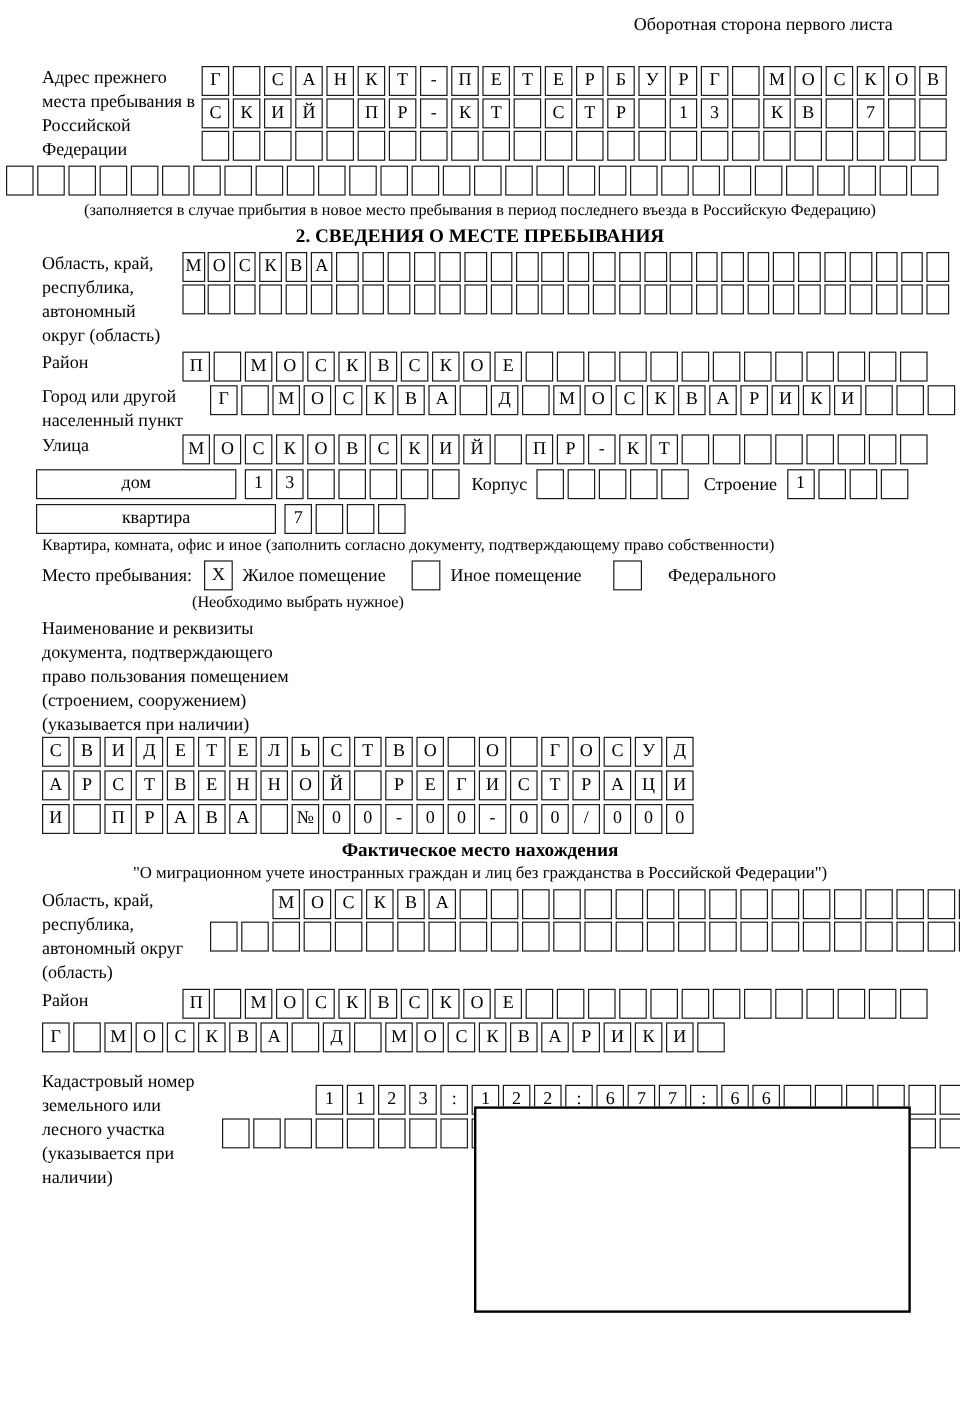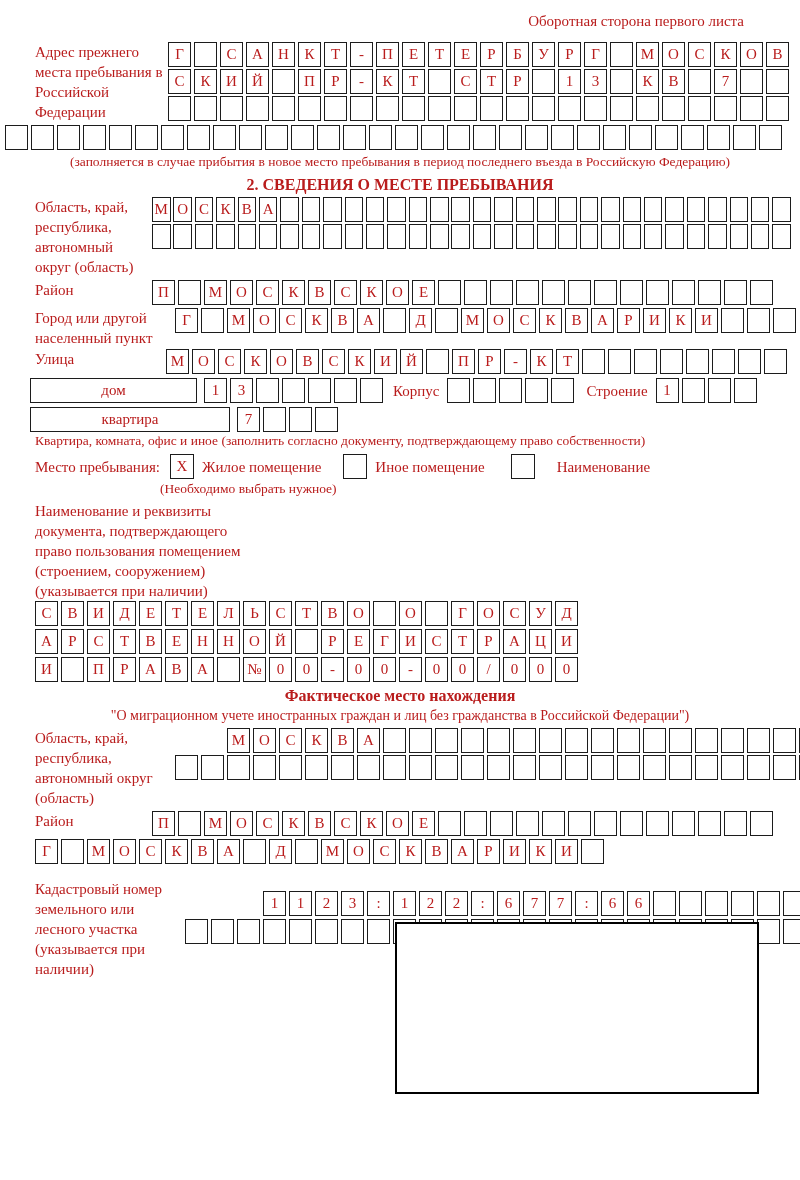--- a/index.html
+++ b/index.html
@@ -1,21 +1,21 @@
 <!DOCTYPE html>
 <html><head>
 <meta charset="utf-8">
 <style>
   html,body { margin:0; padding:0; background:#ffffff; }
   .page {
     position:relative;
     width:800px; height:1180px;
     margin:0 auto;
     background:#fff;
-    color:#b91c1c;
+    color:#000000;
     font-family:"Liberation Serif","DejaVu Serif",serif;
     overflow:hidden;
     box-sizing:border-box;
     padding-top:12px;
   }
   .top-note { text-align:right; padding-right:56px; font-size:15px; line-height:18px; }
 
   .block { display:flex; align-items:flex-start; }
   .lbl { font-size:15px; line-height:20px; flex:0 0 auto; }
   .grid { display:flex; flex-direction:column; gap:2px; }
@@ -53,21 +53,21 @@
   .stamp-box { margin-left:20px; width:360px; height:168px; border:2px solid #000; background:#fff; }
   .stamp-caption { margin-top:6px; text-align:center; font-size:14px; line-height:21px; }
 </style>
 </head>
 <body>
 
 <div class="page">
 
   <div class="top-note">Оборотная сторона первого листа</div>
 
-  <div class="block" style="margin:12px 0 0 35px;">
+  <div class="block" style="margin:25px 0 0 35px;">
     <div class="lbl" style="width:133px;">Адрес прежнего места пребывания в Российской Федерации</div>
     <div class="grid">
       <div class="cells">
           <span class="cell">Г</span>
           <span class="cell"></span>
           <span class="cell">С</span>
           <span class="cell">А</span>
           <span class="cell">Н</span>
           <span class="cell">К</span>
           <span class="cell">Т</span>
@@ -302,21 +302,21 @@
         <span class="cell">Р</span>
         <span class="cell">И</span>
         <span class="cell">К</span>
         <span class="cell">И</span>
         <span class="cell"></span>
         <span class="cell"></span>
         <span class="cell"></span>
       </div>
   </div>
 
-  <div class="block" style="margin:1px 0 0 35px;gap:14px;">
+  <div class="block" style="margin:1px 0 0 35px;">
     <div class="lbl" style="width:117px;">Улица</div>
     <div class="cells">
         <span class="cell">М</span>
         <span class="cell">О</span>
         <span class="cell">С</span>
         <span class="cell">К</span>
         <span class="cell">О</span>
         <span class="cell">В</span>
         <span class="cell">С</span>
         <span class="cell">К</span>
@@ -378,21 +378,21 @@
   </div>
   <div class="caption" style="margin:1px 0 0 35px;">Квартира, комната, офис и иное (заполнить согласно документу, подтверждающему право собственности)</div>
 
   <div class="inline-row" style="margin:5px 0 0 35px;">
     <div class="inline-lbl">Место пребывания:</div>
     <div class="checkbox" style="margin-left:10px;">X</div>
     <div class="inline-lbl" style="margin-left:8px;">Жилое помещение</div>
     <div class="checkbox" style="margin-left:22px;"></div>
     <div class="inline-lbl" style="margin-left:8px;">Иное помещение</div>
     <div class="checkbox" style="margin-left:26px;"></div>
-    <div class="inline-lbl" style="margin-left:22px;">Наименование</div>
+    <div class="inline-lbl" style="margin-left:22px;">Федерального</div>
   </div>
   <div class="caption" style="margin:2px 0 0 160px;">(Необходимо выбрать нужное)</div>
 
   <div class="block" style="margin:4px 0 0 35px;flex-direction:column;">
     <div class="lbl" style="width:213px;">Наименование и реквизиты документа, подтверждающего право пользования помещением (строением, сооружением) (указывается при наличии)</div>
     <div class="grid" style="gap:3px;">
       <div class="cells">
           <span class="cell">С</span>
           <span class="cell">В</span>
           <span class="cell">И</span>

